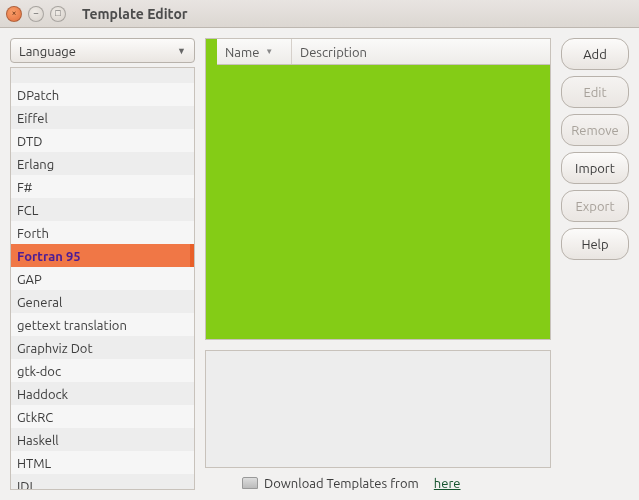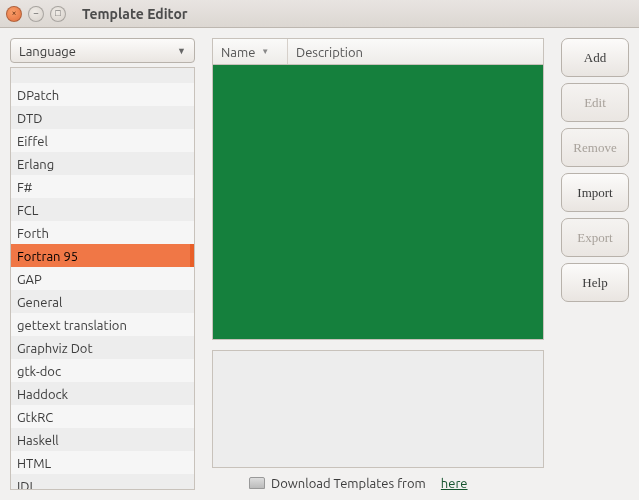--- a/index.html
+++ b/index.html
@@ -35,21 +35,21 @@
     .btn-min, .btn-max { background: radial-gradient(circle at 40% 35%, #f0ece7, #d6d0ca); color: #555; }
     .title-text {
       margin-left: 10px;
       font-weight: bold;
       color: #4c4c4c;
       font-size: 14px;
     }
     .content {
       display: flex;
       padding: 10px;
-      gap: 17px;
+      gap: 10px;
       height: calc(500px - 28px);
       justify-content: flex-end;
     }
     .left-col {
       width: 185px;
       display: flex;
       flex-direction: column;
     }
     .lang-dd {
       height: 25px;
@@ -78,32 +78,34 @@
       align-items: center;
       cursor: pointer;
       font-size: 13px;
     }
     .lang-item.half { height: 15px; align-items: flex-end; overflow: hidden;}
     .lang-item.half span { position: relative; top: 14px;}
     .lang-item:nth-child(odd) { background: #ededed; }
     .lang-item:nth-child(even) { background: #f6f6f6; }
     .lang-item.selected {
       background: #f07746 !important;
-      color: #000000;
+      color: #4c1d95;
       border-right: 4px solid #e85f28;
+      font-weight: bold;
     }
     .center-col {
       flex: 1;
       display: flex;
       flex-direction: column;
     }
     .table-area {
       border: 1px solid #c8c2bb;
-      background: #15803d;
+      background: #84cc16;
       height: 302px;
+      padding-left: 11px;
     }
     .table-header {
       display: flex;
       background: linear-gradient(to bottom, #fafaf9, #eeece9);
       border-bottom: 1px solid #c8c2bb;
       height: 26px;
       align-items: center;
     }
     .th {
       padding: 0 8px;
@@ -145,31 +147,30 @@
       text-decoration: underline;
       cursor: pointer;
     }
     .right-col {
       width: 68px;
       display: flex;
       flex-direction: column;
       gap: 6px;
     }
     .btn {
-      height: 39px;
+      height: 32px;
       background: linear-gradient(to bottom, #fcfbfa, #e9e5e1);
       border: 1px solid #b8b2ab;
-      border-radius: 7px;
+      border-radius: 13px;
       font-size: 13px;
       color: #3c3c3c;
       cursor: pointer;
       display: flex;
       align-items: center;
       justify-content: center;
-      font-family: Liberation Serif, serif;
     }
     .btn.disabled {
       color: #a8a29b;
       background: linear-gradient(to bottom, #f5f3f1, #eae6e2);
       cursor: default;
     }
   </style>
 </head>
 <body>
 
@@ -188,24 +189,24 @@
       <span class="dd-arrow">▼</span>
     </div>
     <div class="lang-list" id="lang-list">
         <div class="lang-item half">
           <span>Dos Batch</span>
         </div>
         <div class="lang-item">
           <span>DPatch</span>
         </div>
         <div class="lang-item">
+          <span>Eiffel</span>
+        </div>
+        <div class="lang-item">
           <span>DTD</span>
-        </div>
-        <div class="lang-item">
-          <span>Eiffel</span>
         </div>
         <div class="lang-item">
           <span>Erlang</span>
         </div>
         <div class="lang-item">
           <span>F#</span>
         </div>
         <div class="lang-item">
           <span>FCL</span>
         </div>

